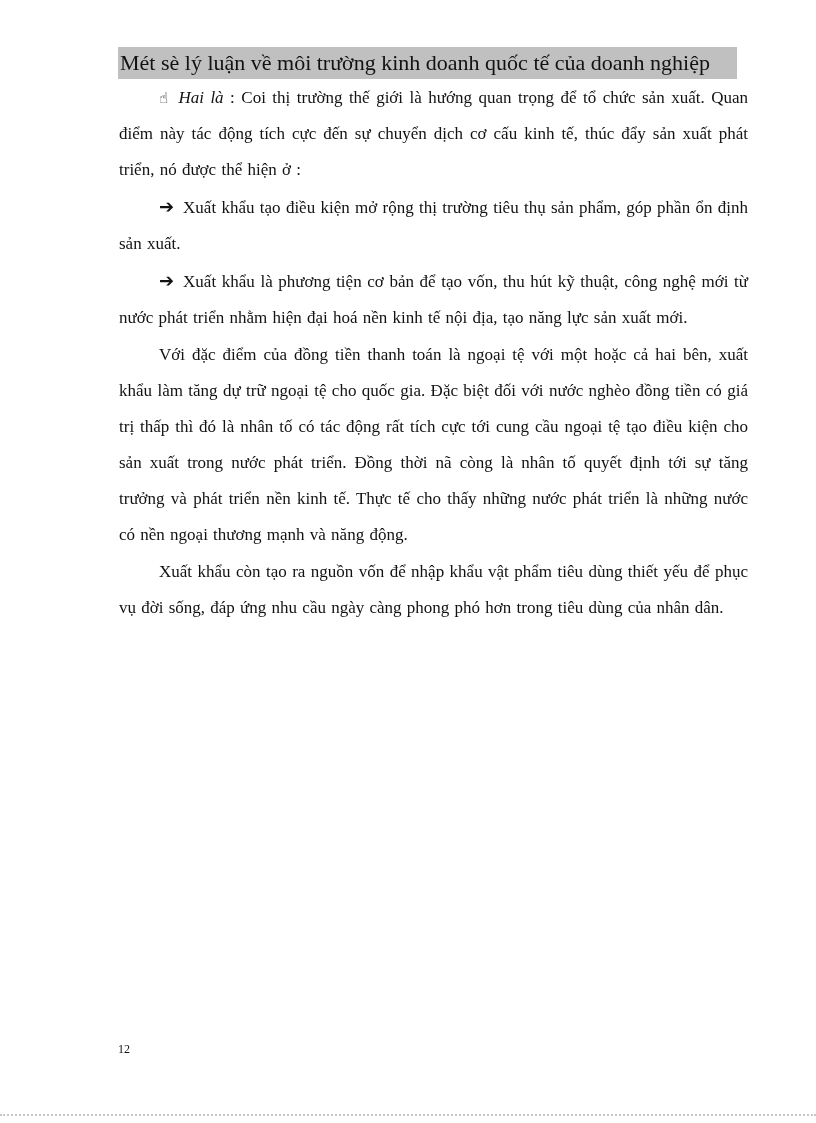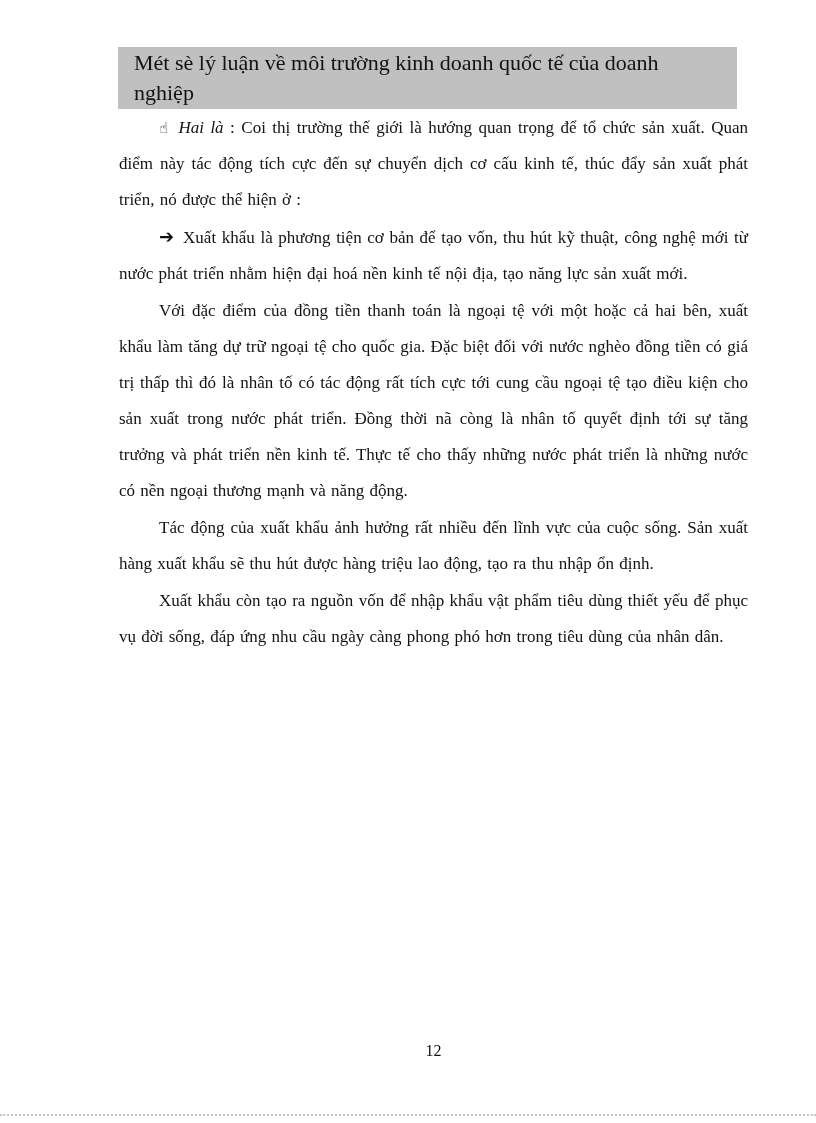--- a/index.html
+++ b/index.html
@@ -17,21 +17,21 @@
     overflow: hidden;
   }
   .content {
     position: absolute;
     left: 118px;
     top: 47px;
     width: 631px;
   }
   .doc-title {
     margin: 0 12px 1px 0;
-    padding: 1px 16px;
+    padding: 1px 2px;
     font-size: 22px;
     font-weight: normal;
     line-height: 30px;
     text-align: left;
   }
   .para {
     margin: 1px;
     font-size: 17px;
     line-height: 36px;
     text-align: justify;
@@ -47,49 +47,48 @@
   .bullet.arrow-bullet     { font-size: 18px; font-weight: bold; }
   .bullet.circled-bullet   { font-size: 16px; }
   .lead-italic {
     font-style: italic;
   }
   .page-number {
     position: absolute;
     left: 118px;
     width: 631px;
     top: 1042px;
-    text-align: center;
-    font-size: 16px;
+    font-size: 12px;
   }
   .page-break-dots {
     position: absolute;
     left: 0;
     width: 816px;
     top: 1114px;
     border-top: 2px dotted #c6c6c6;
     height: 0;
   }
 </style>
 </head>
 <body>
 
 <div class="page" style="background: rgb(255, 255, 255); color: rgb(18, 18, 18);">
   <div class="content">
     <h1 class="doc-title" style="background: rgb(192, 192, 192);">Mét sè lý luận về môi trường kinh doanh quốc tế của doanh nghiệp</h1>
     <div id="paragraphs">
   <p class="para"><span class="bullet hand-bullet">☝</span><i class="lead-italic">Hai là</i><span class="para-text"> : Coi thị trường thế giới là hướng quan trọng để tổ chức sản xuất. Quan điểm này tác động tích cực đến sự chuyển dịch cơ cấu kinh tế, thúc đẩy sản xuất phát triển, nó được thể hiện ở :</span></p>
 
 
+  <p class="para"><span class="bullet arrow-bullet">➔</span><span class="para-text">Xuất khẩu tạo điều kiện mở rộng thị trường tiêu thụ sản phẩm, góp phần ổn định sản xuất.</span></p>
 
   <p class="para"><span class="bullet arrow-bullet">➔</span><span class="para-text">Xuất khẩu là phương tiện cơ bản để tạo vốn, thu hút kỹ thuật, công nghệ mới từ nước phát triển nhằm hiện đại hoá nền kinh tế nội địa, tạo năng lực sản xuất mới.</span></p>
 
   <p class="para"><span class="para-text">Với đặc điểm của đồng tiền thanh toán là ngoại tệ với một hoặc cả hai bên, xuất khẩu làm tăng dự trữ ngoại tệ cho quốc gia. Đặc biệt đối với nước nghèo đồng tiền có giá trị thấp thì đó là nhân tố có tác động rất tích cực tới cung cầu ngoại tệ tạo điều kiện cho sản xuất trong nước phát triển. Đồng thời nã còng là nhân tố quyết định tới sự tăng trưởng và phát triển nền kinh tế. Thực tế cho thấy những nước phát triển là những nước có nền ngoại thương mạnh và năng động.</span></p>
 
 
-  <p class="para"><span class="para-text">Tác động của xuất khẩu ảnh hưởng rất nhiều đến lĩnh vực của cuộc sống. Sản xuất hàng xuất khẩu sẽ thu hút được hàng triệu lao động, tạo ra thu nhập ổn định.</span></p>
 
   <p class="para"><span class="para-text">Xuất khẩu còn tạo ra nguồn vốn để nhập khẩu vật phẩm tiêu dùng thiết yếu để phục vụ đời sống, đáp ứng nhu cầu ngày càng phong phó hơn trong tiêu dùng của nhân dân.</span></p>
 </div>
   </div>
 
   <div class="page-number">12</div>
 
   <div class="page-break-dots"></div>
 </div>
 

